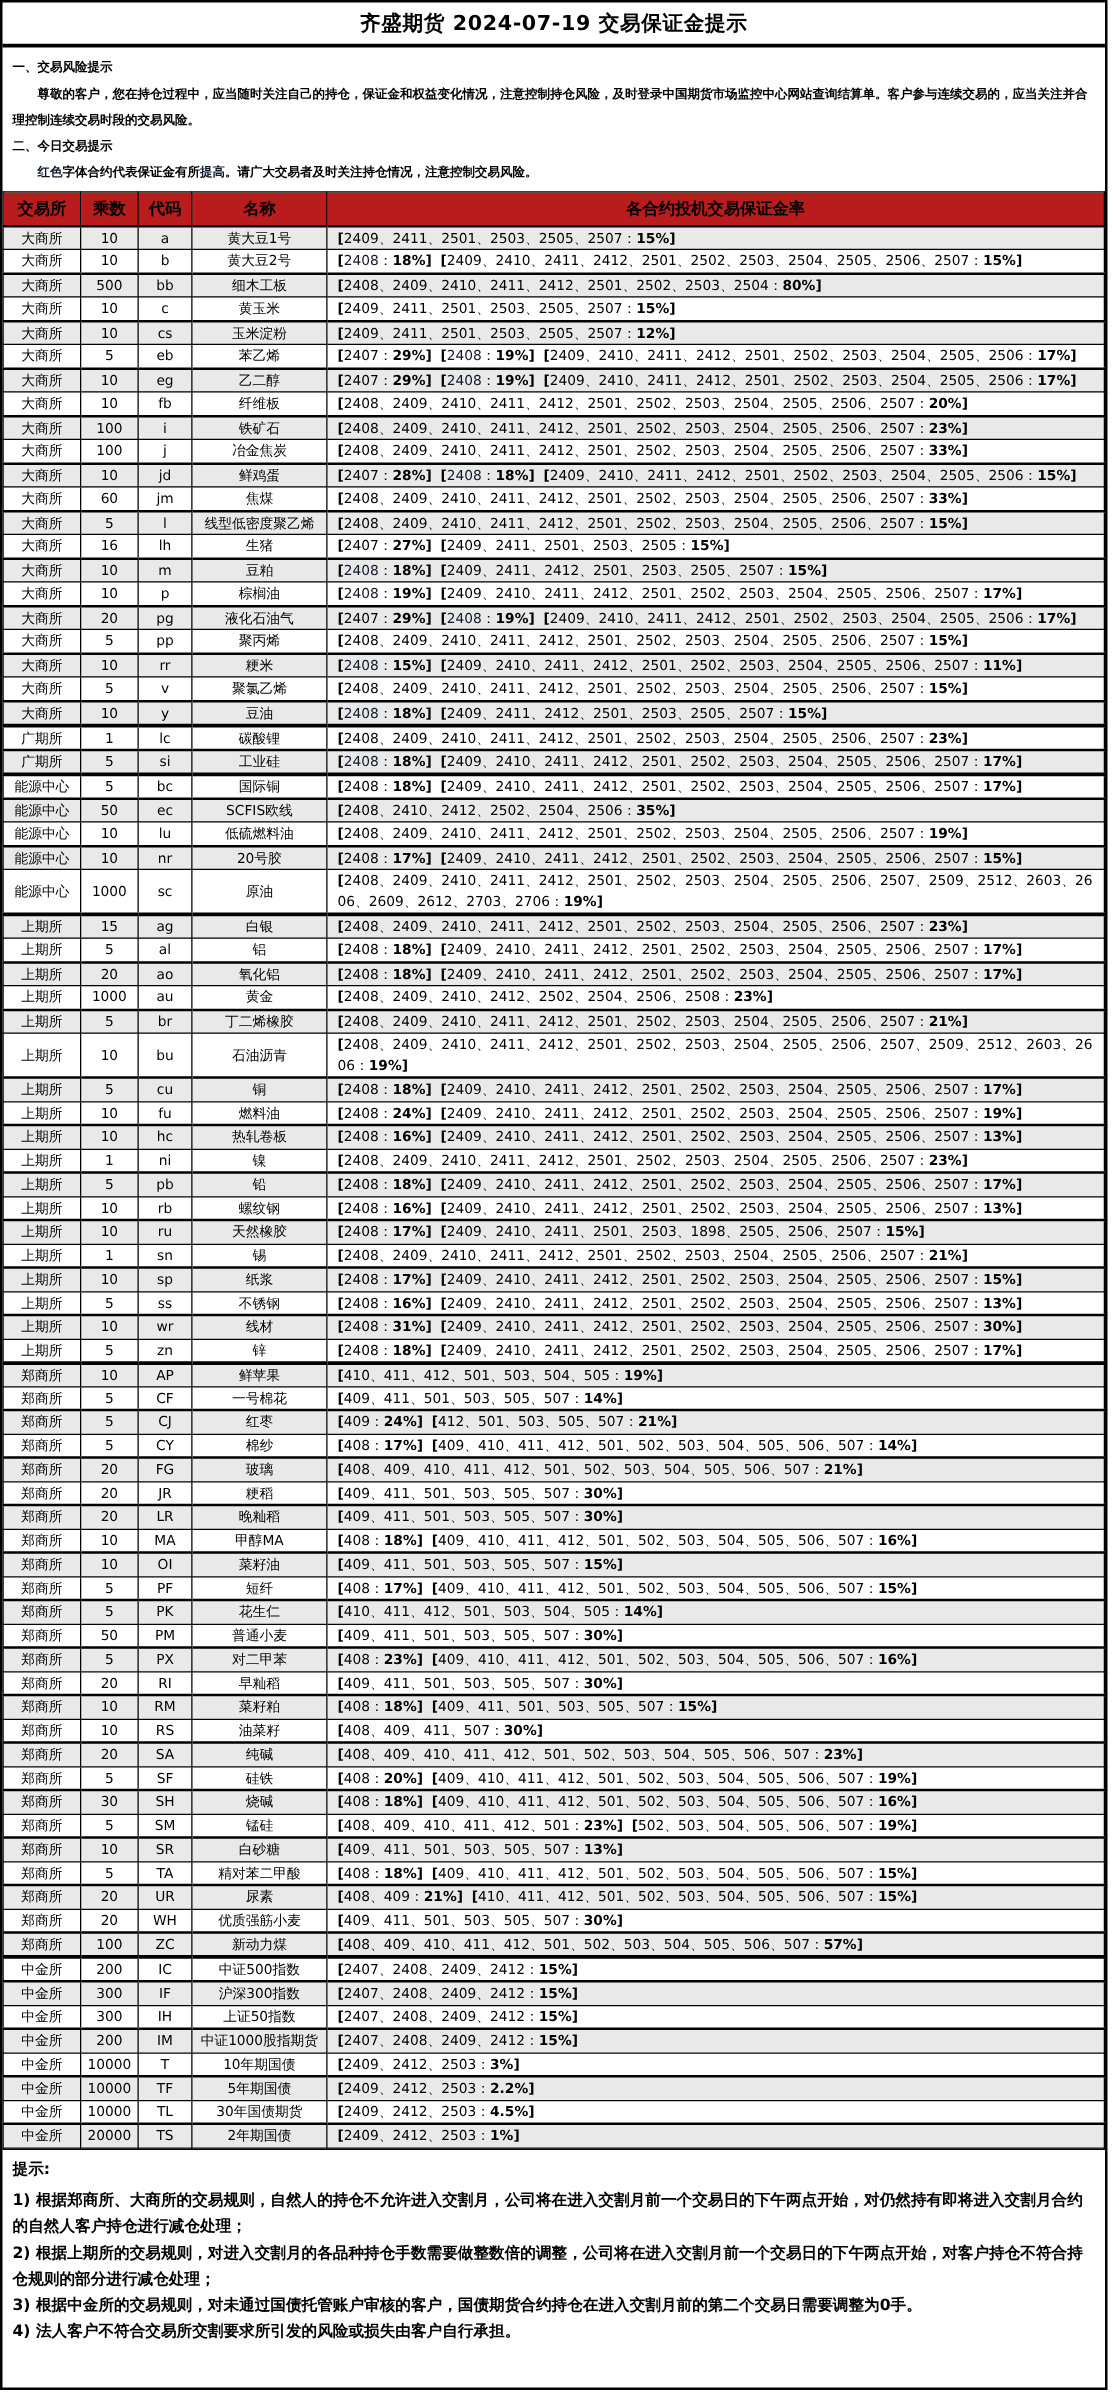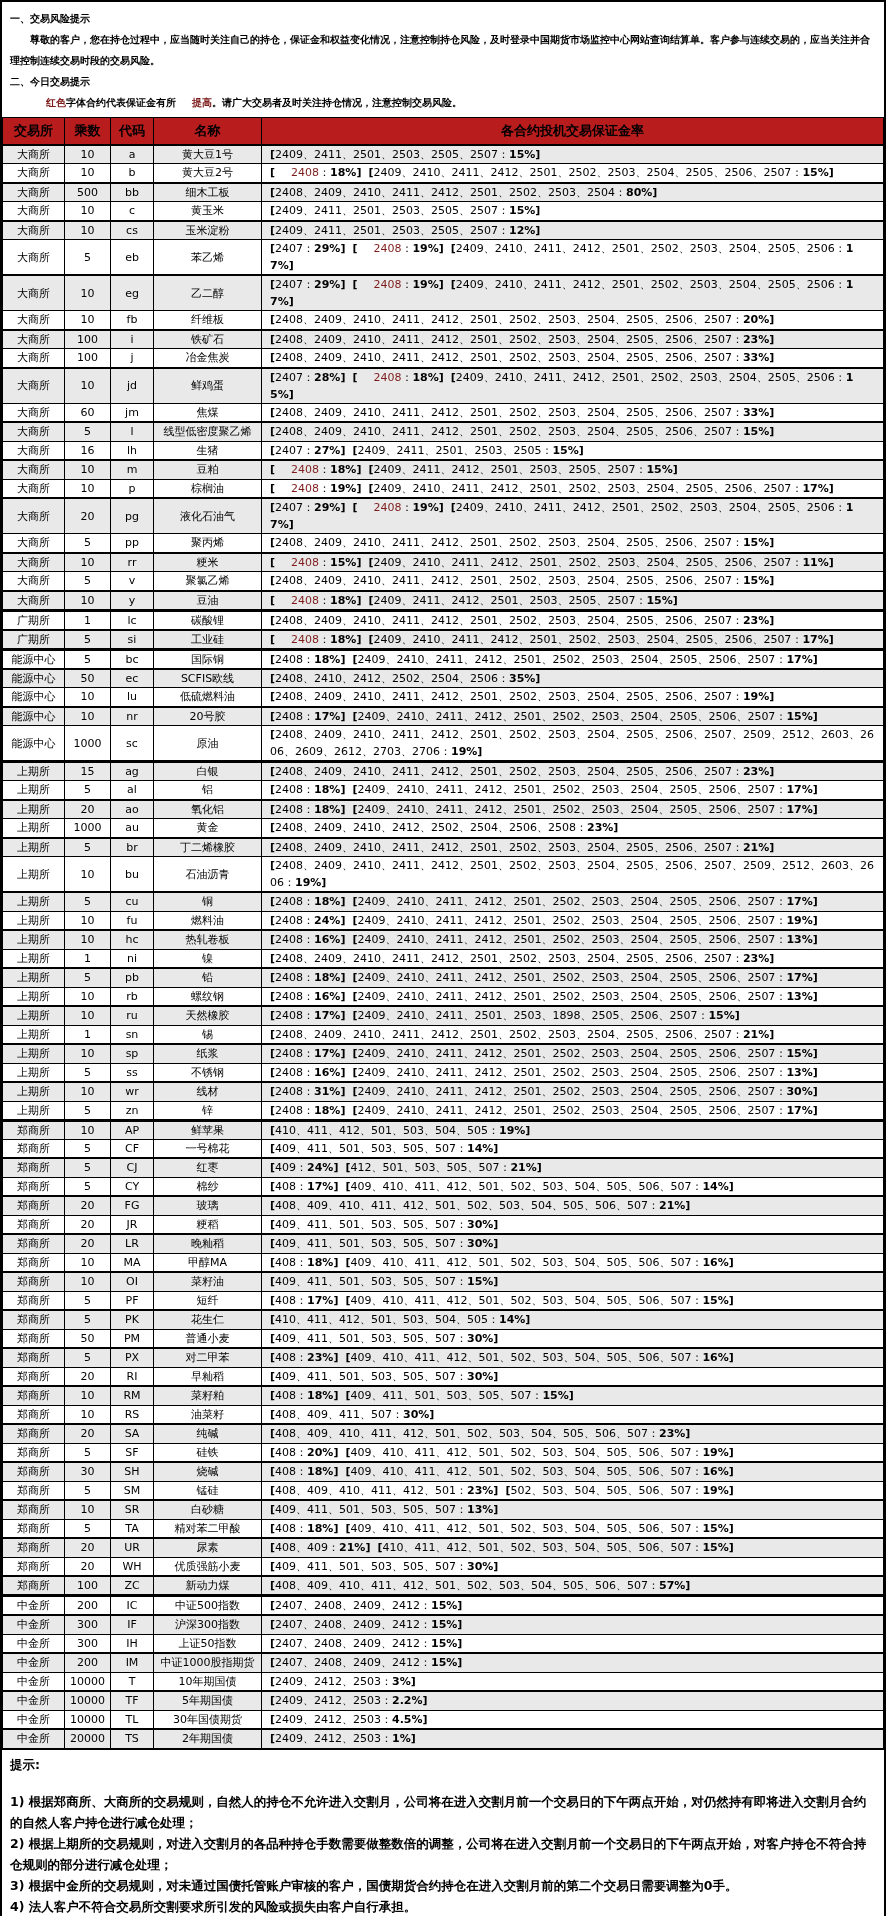--- a/index.html
+++ b/index.html
@@ -3,42 +3,43 @@
 <meta charset="utf-8">
 <style>
   html,body{margin:0;padding:0;background:#fff;}
   body{width:890px;font-family:"DejaVu Sans",sans-serif;color:#000;}
   .page{width:886px;min-height:1912px;border:2px solid #000;box-sizing:border-box;}
   .title{font-size:16.5px;font-weight:bold;text-align:center;padding:6px 0 5px 0;
          border-bottom:3px solid #000;letter-spacing:0.5px;}
   .intro{padding:6px 8px 4px 8px;font-size:10px;font-weight:bold;line-height:21px;}
   .intro .head{text-indent:0;}
   .intro .body{text-indent:2em;}
-  .red{color:#7f1d1d;margin-left:16px;}
+  .red{color:#0f172a;}
   table.margin-table{width:100%;border-collapse:collapse;table-layout:fixed;}
   table.margin-table th,table.margin-table td{border:1px solid #000;box-sizing:border-box;}
   thead th{font-size:13px;font-weight:bold;height:27px;text-align:center;
            border-top:3px solid #000;border-bottom:3px solid #000;background:#b91c1c;}
   .c-ex{width:62px;} .c-mult{width:46px;margin-top:36px;} .c-code{width:43px;} .c-name{width:108px;} .c-rate{width:auto;}
   tbody td{font-size:11px;height:19px;line-height:17px;padding:0 2px;text-align:center;
            font-weight:normal;}
   tbody td.rate{text-align:left;padding:0 4px 0 8px;white-space:normal;word-break:break-all;}
   tr.shaded td{background:#e9e9e9;border-top:2px solid #000;}
   tr.section-start td{border-top:3px solid #000 !important;}
   .grp{margin-right:7px;}
   .grp .pct{font-weight:bold;}
   .grp .br{font-weight:bold;}
   .notes{padding:4px 8px 6px 8px;font-size:12.5px;font-weight:bold;line-height:21px;border-top:1px solid #000;}
-  .notes .note-head{margin-bottom:16px;}
+  .notes .note-head{margin-bottom:4px;}
   .notes .note-line{text-indent:0;}
 </style>
 </head>
 <body>
 
 <div class="page">
+  <div class="title">齐盛期货 2024-07-19 交易保证金提示</div>
 
   <div class="intro">
       <div class="head"><span>一、交易风险提示</span></div>
       <div class="body"><span>尊敬的客户，您在持仓过程中，应当随时关注自己的持仓，保证金和权益变化情况，注意控制持仓风险，及时登录中国期货市场监控中心网站查询结算单。客户参与连续交易的，应当关注并合理控制连续交易时段的交易风险。</span></div>
       <div class="head"><span>二、今日交易提示</span></div>
       <div class="body"><span class="red">红色</span><span>字体合约代表保证金有所</span><span class="red">提高</span><span>。请广大交易者及时关注持仓情况，注意控制交易风险。</span></div>
     </div>
 
   <table class="margin-table">
     <thead>

